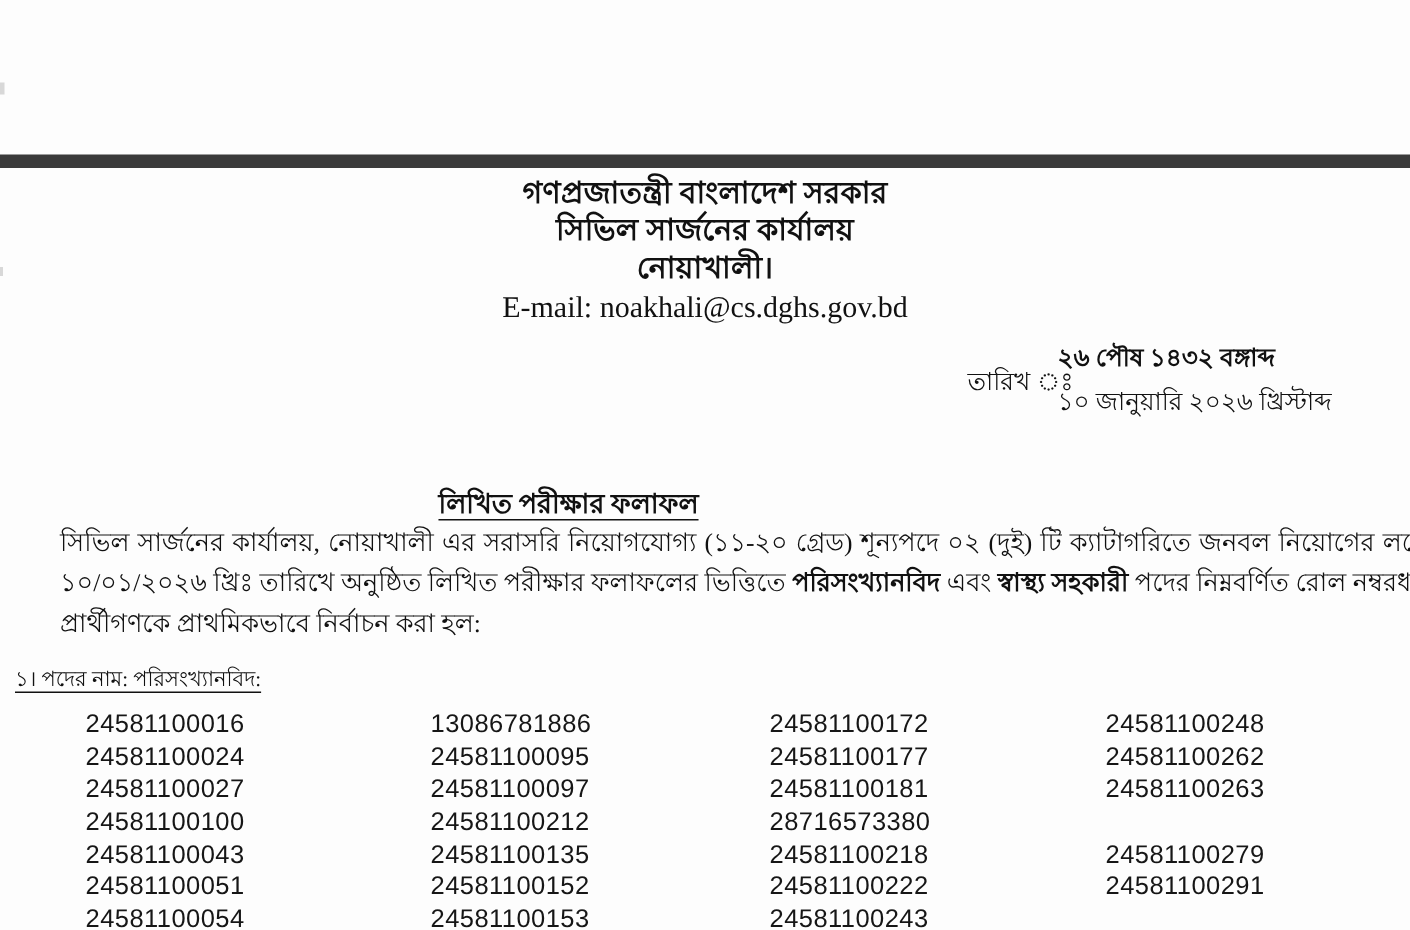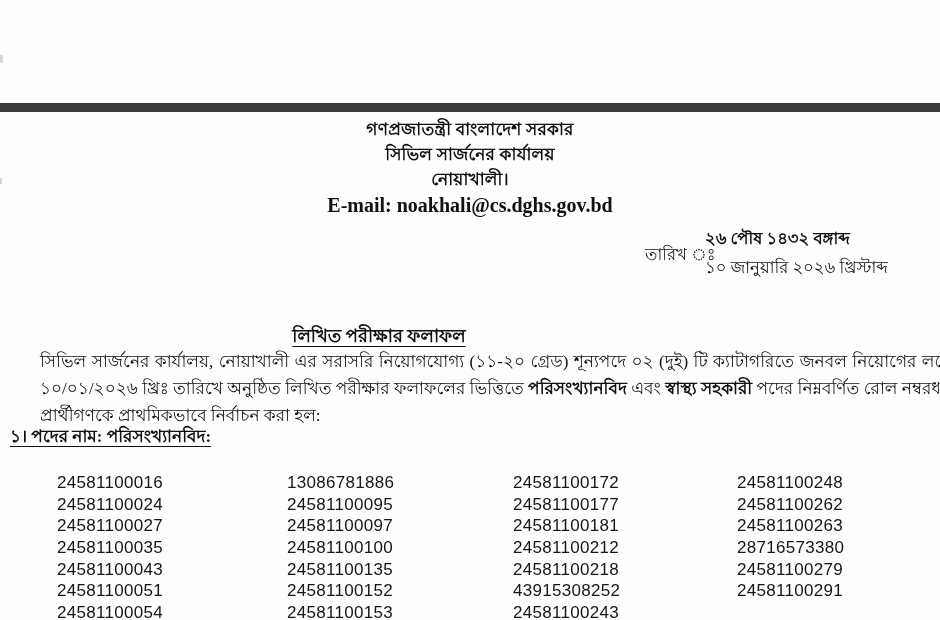--- a/index.html
+++ b/index.html
@@ -17,25 +17,25 @@
     width: 940px; height: 9px;
     background: #3a3a3a;
   }
 
   .header-block {
     position: absolute; left: 0; top: 117px;
     width: 940px; text-align: center;
   }
   .header-line {
     font-weight: bold;
-    font-size: 17px; line-height: 25px;
+    font-size: 20px; line-height: 25px;
     letter-spacing: 0.2px;
   }
   .email-line {
-    font-weight: bold;
+    font-weight: normal;
     font-size: 20px; line-height: 27px;
     font-family: "Liberation Serif", "DejaVu Serif", serif;
   }
 
   .meta-row { position: absolute; left: 0; top: 218px; width: 940px; height: 70px; }
   .memo-no {
     position: absolute; left: 57px; top: 26px;
     font-size: 16.5px;
   }
   .date-label {
@@ -65,22 +65,22 @@
   .para {
     position: absolute; left: 10px; top: 348px;
     width: 920px;
     font-size: 17px; line-height: 27px;
     text-align: justify;
     margin-left: 30px;
   }
   .para .bold-word { font-weight: bold; }
 
   .section-heading {
-    position: absolute; left: 10px; top: 423px;
-    font-weight: bold; font-size: 17px;
+    position: absolute; left: 10px; top: 441px;
+    font-weight: normal; font-size: 14px;
     text-decoration: underline;
     text-underline-offset: 4px;
   }
 
   .roll-table {
     position: absolute; left: 57px; top: 472px;
     width: 880px;
     font-family: "Liberation Sans", "DejaVu Sans", sans-serif;
     font-size: 17px;
     color: #161616;
@@ -139,35 +139,34 @@
         <div class="roll-cell">24581100177</div>
         <div class="roll-cell">24581100262</div>
       </div>
       <div class="roll-row">
         <div class="roll-cell">24581100027</div>
         <div class="roll-cell">24581100097</div>
         <div class="roll-cell">24581100181</div>
         <div class="roll-cell">24581100263</div>
       </div>
       <div class="roll-row">
-        <div class="roll-cell">24581100035</div>
         <div class="roll-cell">24581100100</div>
         <div class="roll-cell">24581100212</div>
         <div class="roll-cell">28716573380</div>
       </div>
       <div class="roll-row">
         <div class="roll-cell">24581100043</div>
         <div class="roll-cell">24581100135</div>
         <div class="roll-cell">24581100218</div>
         <div class="roll-cell">24581100279</div>
       </div>
       <div class="roll-row">
         <div class="roll-cell">24581100051</div>
         <div class="roll-cell">24581100152</div>
-        <div class="roll-cell">43915308252</div>
+        <div class="roll-cell">24581100222</div>
         <div class="roll-cell">24581100291</div>
       </div>
       <div class="roll-row">
         <div class="roll-cell">24581100054</div>
         <div class="roll-cell">24581100153</div>
         <div class="roll-cell">24581100243</div>
         <div class="roll-cell"></div>
       </div>
     </div>
 

